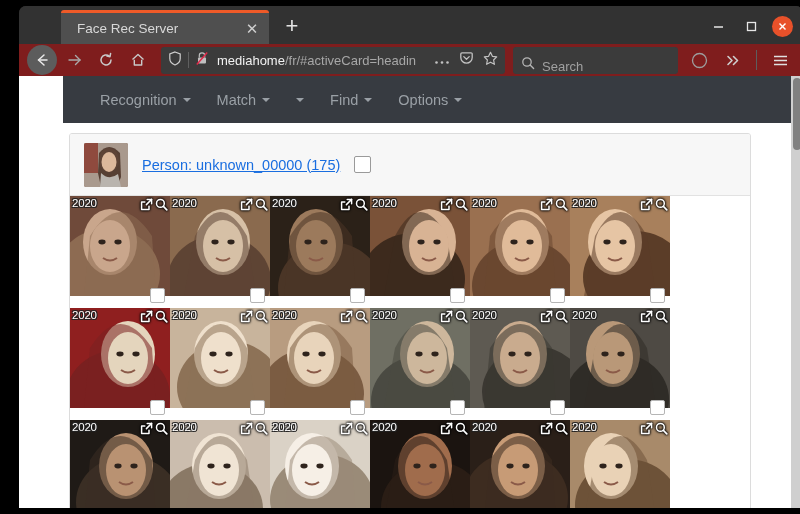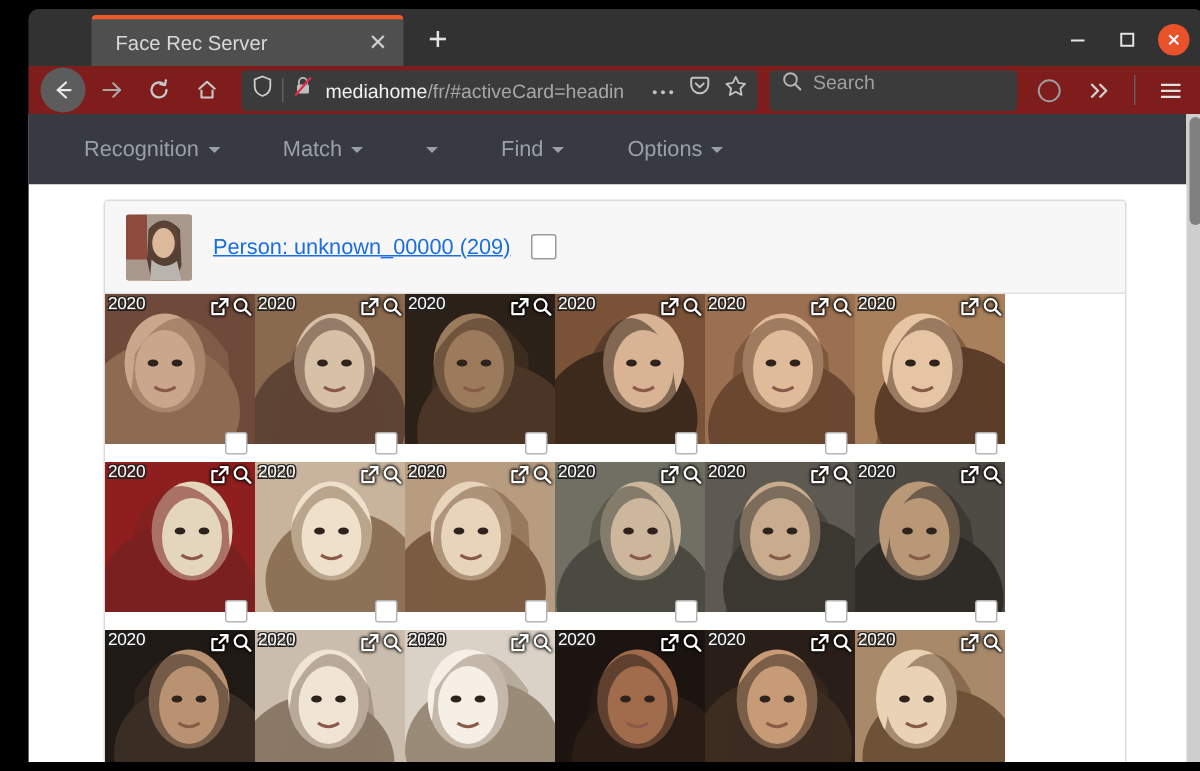--- a/index.html
+++ b/index.html
@@ -67,33 +67,33 @@
   .url-ident{display:flex;align-items:center;gap:6px;flex:0 0 auto;}
   .vsep{width:1px;height:16px;background:#606060;}
   .url-text{
     flex:1;min-width:0;font-size:13px;color:#a7a7a7;white-space:nowrap;
     overflow:hidden;padding-left:3px;
   }
   .url-text b{color:#f2f2f2;font-weight:400;}
   .url-icons{display:flex;align-items:center;gap:9px;flex:0 0 auto;color:#c2c2c2;}
   .searchbar{
     width:165px;height:27px;background:#3b3b3b;border-radius:3px;
-    display:flex;align-items:flex-start;padding:0 8px;box-sizing:border-box;gap:7px;
+    display:flex;align-items:flex-end;padding:0 8px;box-sizing:border-box;gap:7px;
     flex:0 0 auto;
   }
   .search-ph{font-size:13px;color:#a0a0a0;}
   .tb-right{display:flex;align-items:center;gap:4px;margin-left:4px;flex:0 0 auto;}
   .tb-sep{width:1px;height:20px;background:#5d5d5d;margin:0 4px;}
 
   
   .page{flex:1;position:relative;background:#fff;overflow:hidden;display:flex;}
   .page-inner{flex:1;position:relative;overflow:hidden;}
   .appnav{
     height:47px;background:#373b41;display:flex;align-items:center;
-    padding-left:24px;gap:16px;box-sizing:border-box;
+    padding-left:24px;gap:0;box-sizing:border-box;margin-left:44px;
   }
   .menu-item{
     display:flex;align-items:center;gap:6px;color:#9aa0a6;font-size:14.5px;
     padding:0 13px;white-space:nowrap;
   }
   .caret{
     width:0;height:0;border-left:4px solid transparent;border-right:4px solid transparent;
     border-top:4px solid #9aa0a6;display:inline-block;
   }
 
@@ -304,21 +304,21 @@
             <div class="avatar">
               <svg width="44" height="44" viewBox="0 0 44 44">
                 <rect width="44" height="44" fill="#a9998d"></rect>
                 <rect x="0" y="0" width="14" height="30" fill="#8f4a3e"></rect>
                 <ellipse cx="25" cy="17" rx="10" ry="12" fill="#e0bda1"></ellipse>
                 <path d="M15 10 Q25 -2 36 10 L37 34 L33 44 L17 44 L14 30 Z" fill="#4a3227" opacity="0.88"></path>
                 <ellipse cx="25" cy="19" rx="7.5" ry="10" fill="#ddb99c"></ellipse>
                 <path d="M17 30 Q25 38 34 31 L37 44 L16 44 Z" fill="#b9b4ae"></path>
               </svg>
             </div>
-            <a class="person-link">Person: unknown_00000 (209)</a>
+            <a class="person-link">Person: unknown_00000 (175)</a>
             <div class="hdr-check"></div>
           </div>
 
           <div class="grid" id="grid">
               <div class="thumb">
                 <svg class="ph" width="100" height="100" viewBox="0 0 100 100" preserveAspectRatio="none">
                   <rect width="100" height="100" fill="#6f4a3a"></rect>
                   <ellipse cx="38" cy="78" rx="52" ry="46" fill="#8d6b52"></ellipse>
                   <ellipse cx="40" cy="46" rx="27" ry="33" fill="#c9a68c"></ellipse>
                   <path d="M20 40 Q50 -8 82 40 L86 100 L14 100 Z" fill="#8d6b52" opacity="0.55"></path>

